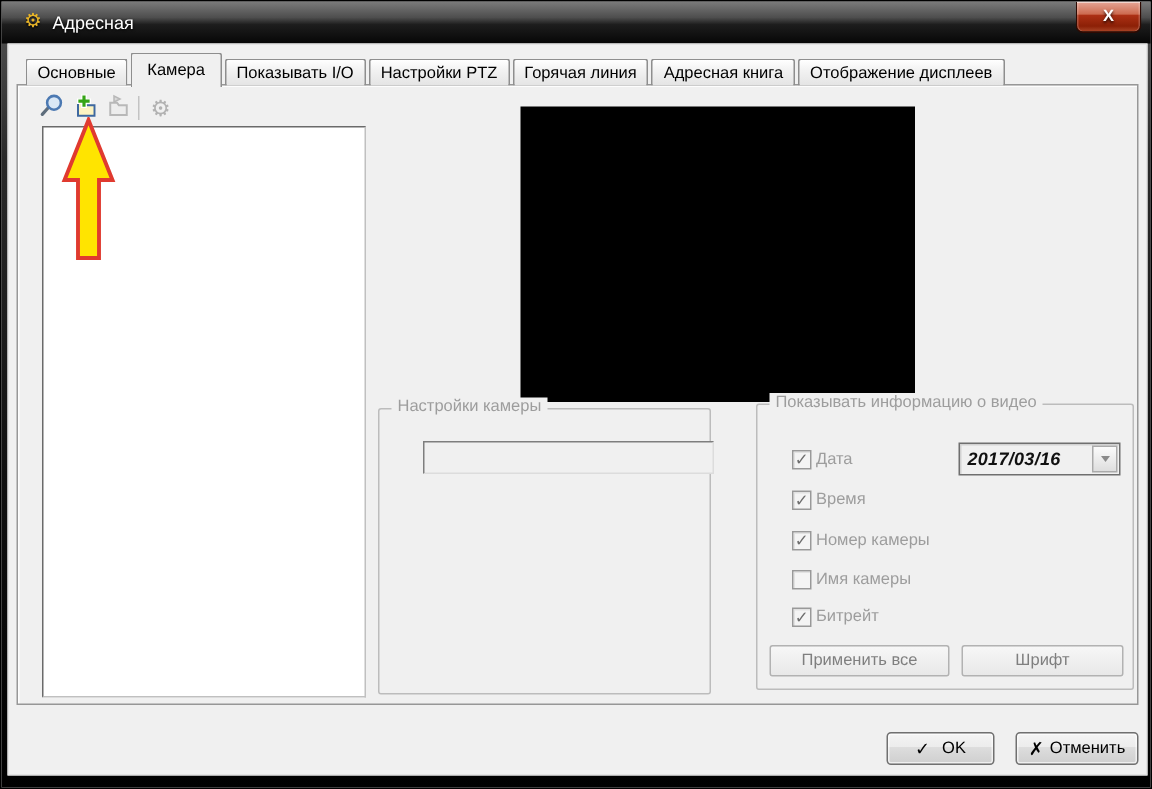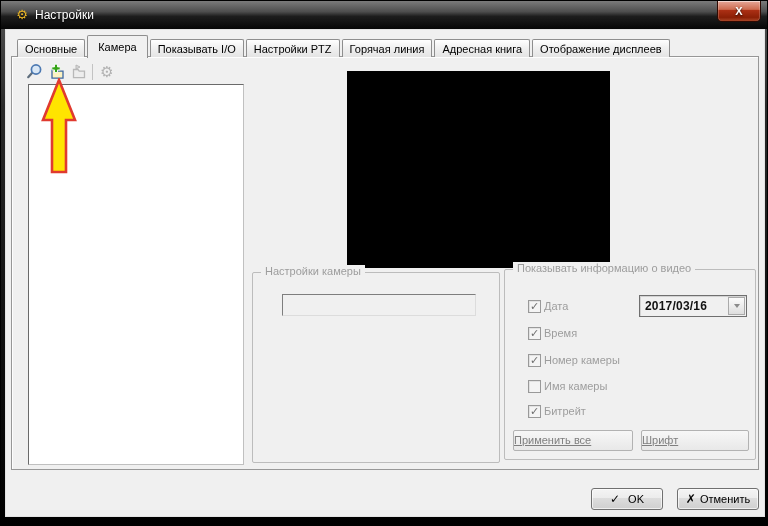--- a/index.html
+++ b/index.html
@@ -58,51 +58,51 @@
     background:#fff; border:1px solid; border-color:#6a6a6a #c0c0c0 #c0c0c0 #6a6a6a; }
 
   
   .video { position:absolute; left:335px; top:14px; width:263px; height:197px;
     background:#000; }
 
   
   .groupbox { position:absolute; border:1px solid #bcbcbc; border-radius:2px; }
   .groupbox .legend { position:absolute; top:-8px; left:8px; background:#f0f0f0;
     padding:0 4px; color:#9d9d9d; font-size:11px; white-space:nowrap; }
-  .gb-camera { left:240px; top:215px; width:248px; height:191px; }
+  .gb-camera { left:240px; top:215px; width:222px; height:191px; }
   .gb-info   { left:492px; top:212px; width:252px; height:191px; }
 
   .camera-name-input { position:absolute; left:29px; top:21px; width:194px; height:22px;
     background:#f0f0f0; border:1px solid; border-color:#7e7e7e #dcdcdc #dcdcdc #7e7e7e;
     font-family:inherit; font-size:11px; color:#555; padding:0 4px; }
 
   
   .cb-row { position:absolute; left:23px; height:14px; display:flex; align-items:center; }
   .cb-box { width:13px; height:13px; background:#f4f4f4; border:1px solid #999;
     box-shadow:inset 1px 1px 0 #e2e2e2; font-size:11px; line-height:11px;
     text-align:center; color:#6e6e6e; font-weight:bold;
     font-family:"DejaVu Sans",sans-serif; cursor:default; }
   .cb-label { margin-left:3px; color:#9d9d9d; }
 
   
   .combo { position:absolute; left:134px; width:108px; height:22px; background:#f0f0f0;
     border:1px solid #6f6f6f; box-shadow:inset 1px 1px 0 rgba(0,0,0,.12);
-    display:flex; align-items:center; }
+    display:flex; align-items:center;font-style:italic; }
   .combo-text { flex:1; padding-left:5px; font-size:12px; font-weight:bold; color:#111;
     letter-spacing:.2px; white-space:nowrap; overflow:hidden; }
   .combo-arrow { width:17px; height:18px; margin-right:1px; border:1px solid #aaa;
     background:linear-gradient(180deg,#fbfbfb,#dedede); display:flex;
     align-items:center; justify-content:center; }
   .combo-arrow i { width:0; height:0; border-left:3.5px solid transparent;
     border-right:3.5px solid transparent; border-top:4px solid #8a8a8a; }
 
   
   .gb-btn { position:absolute; top:160px; height:21px; border:1px solid #b2b2b2;
     border-radius:2px; background:linear-gradient(180deg,#f7f7f7,#e8e8e8);
-    color:#7f7f7f; font-size:11px; line-height:19px; cursor:default;text-decoration:underline; }
+    color:#7f7f7f; font-size:11px; text-align:center; line-height:19px; cursor:default; }
 
   
   .footer-btn { position:absolute; top:487px; height:22px; border:1px solid #707070;
     border-radius:3px;
     background:linear-gradient(180deg,#f4f4f4 0%,#ececec 45%,#dddddd 46%,#cfcfcf 100%);
     box-shadow:inset 0 0 0 1px rgba(255,255,255,.65);
     display:flex; align-items:center; justify-content:center; font-size:11px;
     color:#000; cursor:default; }
   .footer-btn .glyph { font-family:"DejaVu Sans",sans-serif; font-weight:bold;
     font-size:12px; margin-right:8px; }
@@ -113,21 +113,21 @@
   
   .annot-arrow { position:absolute; left:39px; top:77px; z-index:10; }
 </style>
 </head>
 <body>
 
 <div class="window">
 
   <div class="titlebar">
     <div class="app-icon">⚙</div>
-    <div class="title-text">Настройки</div>
+    <div class="title-text">Адресная</div>
     <div class="close-btn">X</div>
   </div>
 
   <div class="body"></div>
 
   <div class="tabs">
     <div class="tab">Основные</div>
     <div class="tab active">Камера</div>
     <div class="tab">Показывать I/O</div>
     <div class="tab">Настройки PTZ</div>

